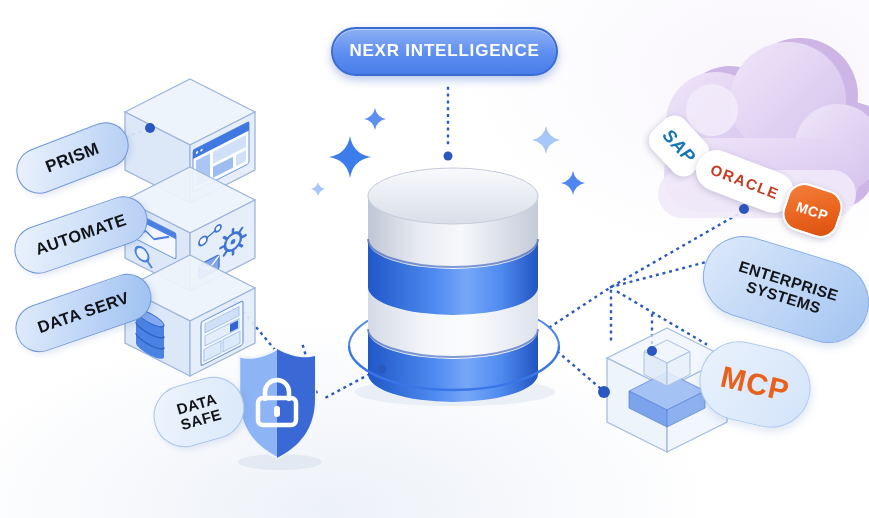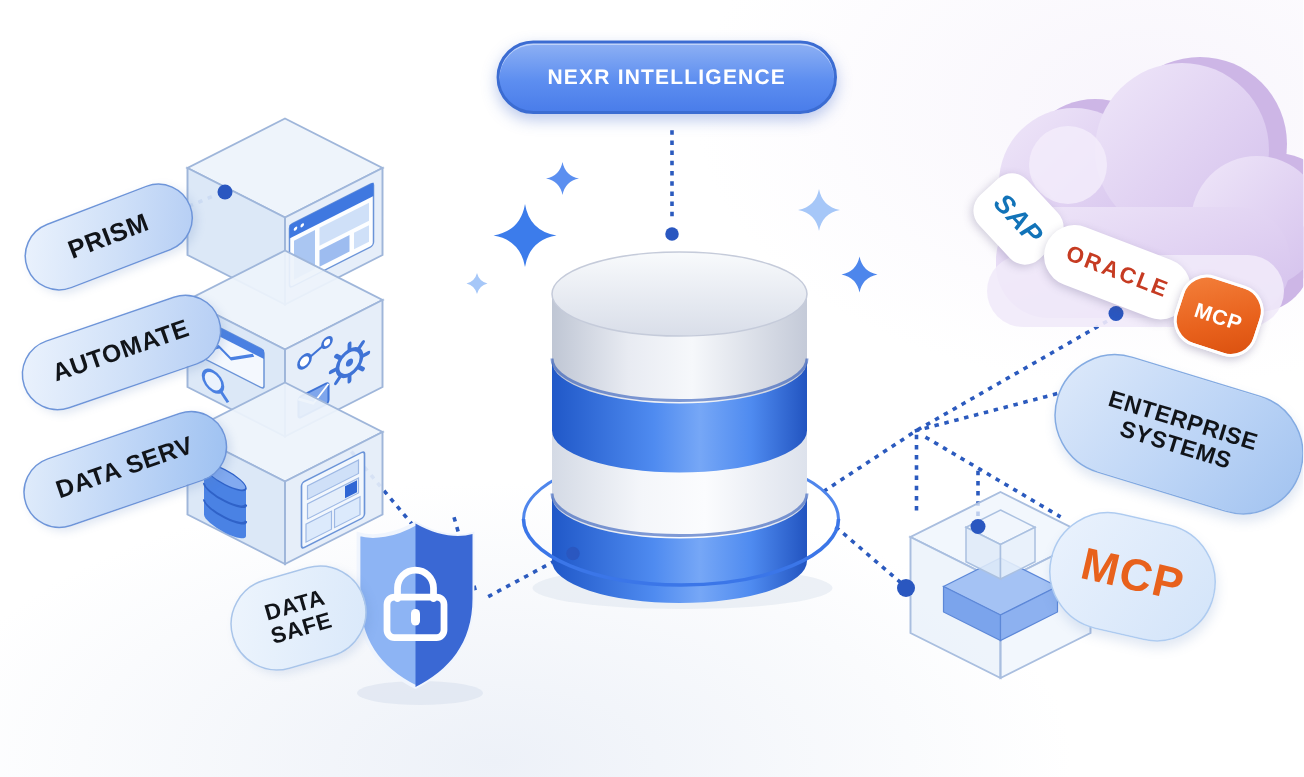--- a/index.html
+++ b/index.html
@@ -23,21 +23,21 @@
     box-shadow:2px 3px 6px rgba(90,130,190,.18);
   }
   .pill.prism{left:14px;top:135px;width:117px;height:46px;transform:rotate(-21deg);font-size:17px;}
   .pill.automate{left:12px;top:211px;width:138px;height:48px;transform:rotate(-19deg);font-size:16.5px;}
   .pill.dataserv{left:13px;top:289px;width:141px;height:48px;transform:rotate(-19deg);
     font-size:16.5px;background:linear-gradient(115deg,#e2edfb 0%,#bcd4f6 55%,#9cc0f1 100%);}
   .pill.datasafe{left:153px;top:381px;width:92px;height:62px;transform:rotate(-16deg);
     font-size:15px;background:linear-gradient(115deg,#eef5fd 0%,#d9e8fa 100%);
     border:1.4px solid #a9c5ea;box-shadow:2px 3px 6px rgba(90,130,190,.15);}
   .pill.hub{
-    left:331px;top:27px;width:227px;height:49px;font-size:14px;color:#ffffff;letter-spacing:.8px;
+    left:331px;top:27px;width:227px;height:49px;font-size:17px;color:#ffffff;letter-spacing:.8px;
     background:linear-gradient(180deg,#8db0f4 0%,#5d8ef0 55%,#4a7dea 100%);
     border:2px solid #3b6cd2;border-radius:25px;
     box-shadow:0 4px 10px rgba(60,100,200,.35), inset 0 1px 0 rgba(255,255,255,.45);
   }
   .pill.enterprise{left:701px;top:249px;width:170px;height:81px;transform:rotate(17deg);
     font-size:15.5px;background:linear-gradient(115deg,#dde9fa 0%,#bdd5f6 55%,#a2c3f0 100%);
     border:1.6px solid #84abe2;box-shadow:2px 4px 8px rgba(90,130,190,.2);}
   .pill.mcp{left:699px;top:345px;width:112px;height:79px;transform:rotate(13deg);
     background:linear-gradient(115deg,#eaf2fd 0%,#d3e4f9 100%);
     border:1.6px solid #aecbf0;box-shadow:2px 4px 8px rgba(90,130,190,.18);}

